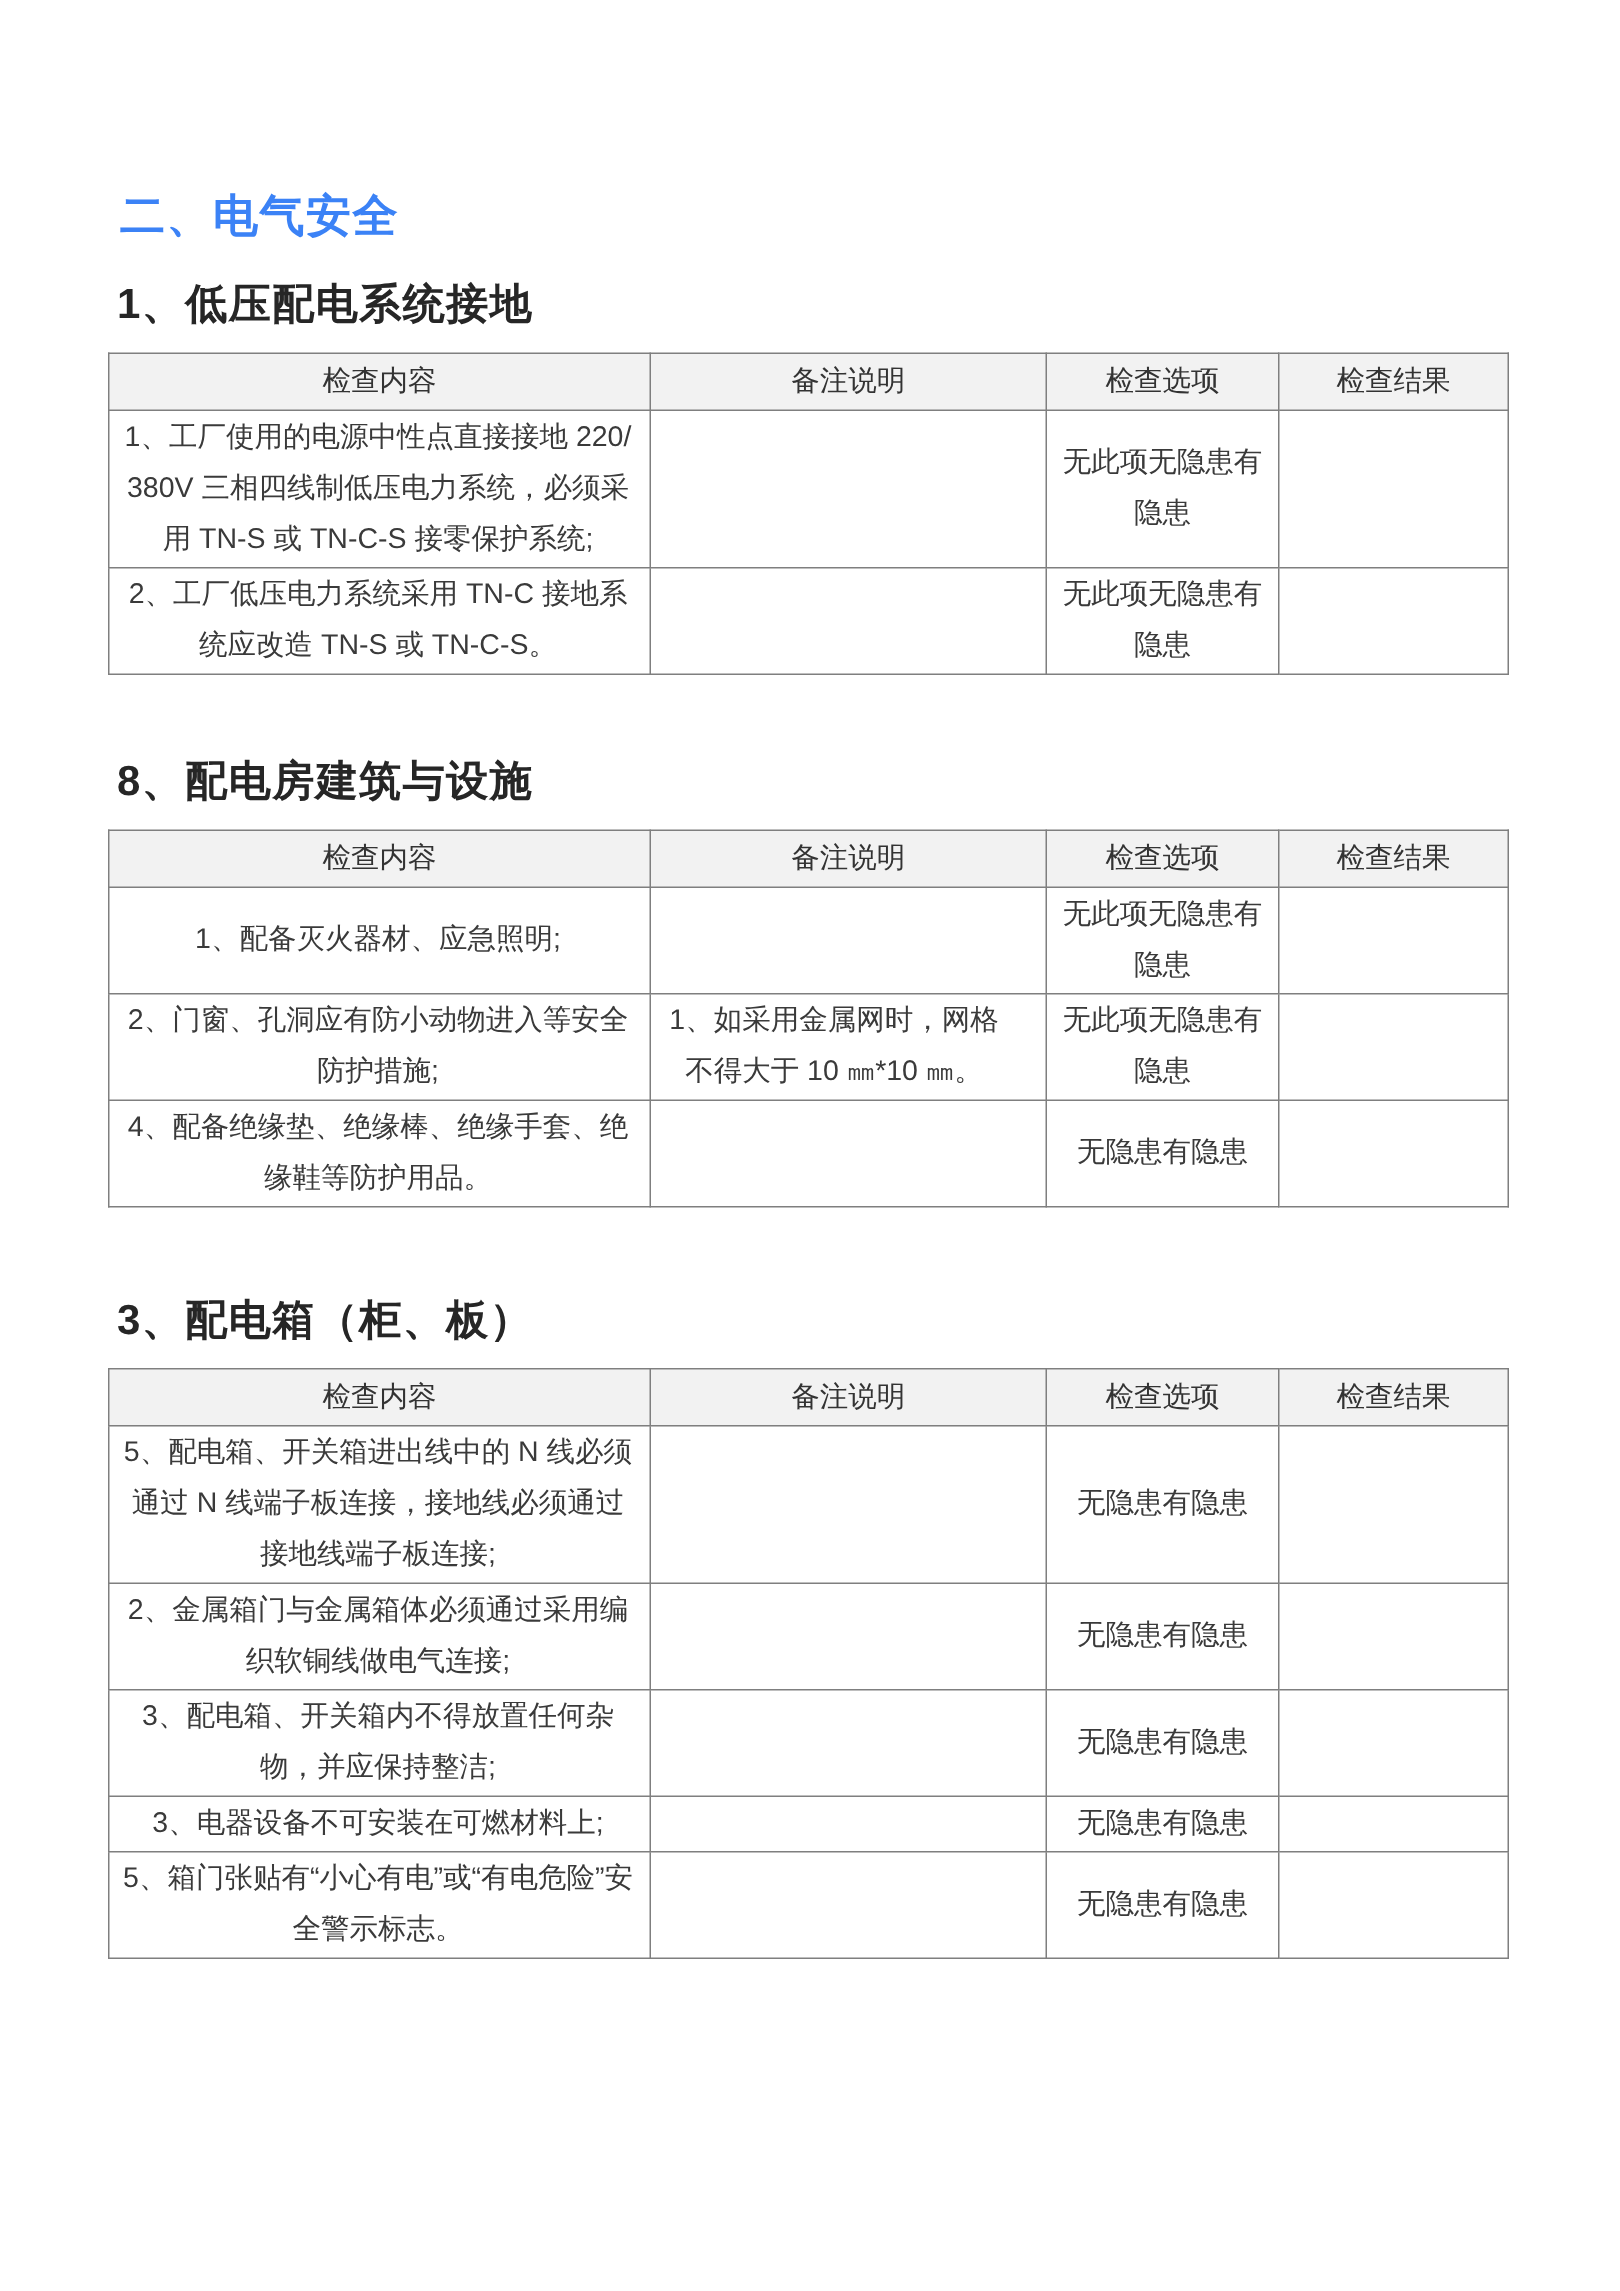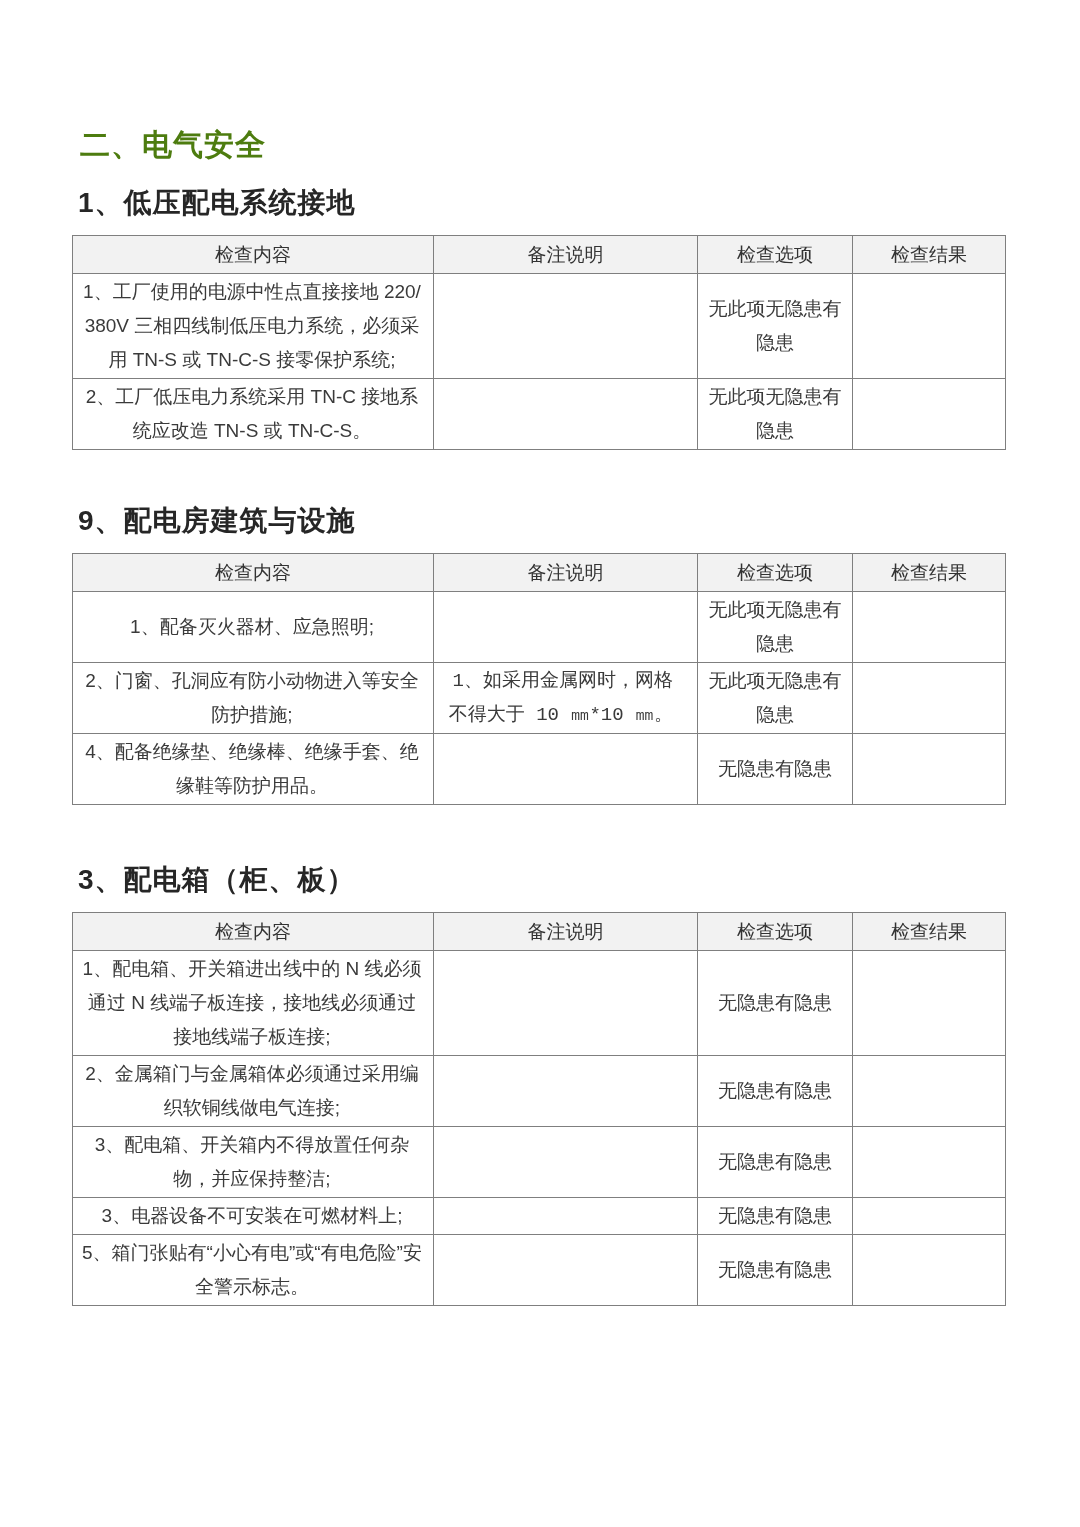--- a/index.html
+++ b/index.html
@@ -13,21 +13,21 @@
     font-family: "Liberation Sans", sans-serif;
     color: #3a3a3a;
     overflow: hidden;
   }
   .container {
     padding: 126px 72px 0 72px;
   }
   .doc-title {
     font-size: 30px;
     font-weight: bold;
-    color: #4d7c0f;
+    color: #3b82f6;
     margin: 0 0 0 8px;
     line-height: 38px;
     letter-spacing: 1px;
   }
   .section-heading {
     font-size: 28px;
     font-weight: bold;
     color: #262626;
     margin: 0 0 17px 6px;
     line-height: 30px;
@@ -60,24 +60,23 @@
     text-align: center;
     height: 37px;
     padding: 0 16px;
   }
   .checklist td.cell-content {
     text-align: center;
     padding: 1px 8px 1px 6px;
     word-break: break-all;
   }
   .checklist td.cell-remark {
-    text-align: right;
+    text-align: center;
     padding: 1px 24px 1px 5px;
     word-break: break-all;
-    font-family: Liberation Mono, monospace;
   }
   .checklist td.cell-options {
     text-align: center;
     padding: 1px 10px;
   }
   .checklist td.cell-result {
     text-align: center;
     padding: 1px 4px;
   }
 </style>
@@ -116,21 +115,21 @@
             <td class="cell-content">2、工厂低压电力系统采用 TN-C 接地系统应改造 TN-S 或 TN-C-S。</td>
             <td class="cell-remark"></td>
             <td class="cell-options">无此项无隐患有隐患</td>
             <td class="cell-result"></td>
           </tr>
         </tbody>
     </table>
   </section>
 
   <section class="section-2">
-    <h2 class="section-heading">9、配电房建筑与设施</h2>
+    <h2 class="section-heading">8、配电房建筑与设施</h2>
     <table class="checklist">
       <colgroup>
         <col class="c-content">
           <col class="c-remark">
           <col class="c-options">
           <col class="c-result">
       </colgroup>
       <thead>
         <tr>
             <th>检查内容</th>
@@ -174,21 +173,21 @@
       <thead>
         <tr>
             <th>检查内容</th>
             <th>备注说明</th>
             <th>检查选项</th>
             <th>检查结果</th>
           </tr>
       </thead>
       <tbody>
           <tr>
-            <td class="cell-content">1、配电箱、开关箱进出线中的 N 线必须通过 N 线端子板连接，接地线必须通过接地线端子板连接;</td>
+            <td class="cell-content">5、配电箱、开关箱进出线中的 N 线必须通过 N 线端子板连接，接地线必须通过接地线端子板连接;</td>
             <td class="cell-remark"></td>
             <td class="cell-options">无隐患有隐患</td>
             <td class="cell-result"></td>
           </tr>
           <tr>
             <td class="cell-content">2、金属箱门与金属箱体必须通过采用编织软铜线做电气连接;</td>
             <td class="cell-remark"></td>
             <td class="cell-options">无隐患有隐患</td>
             <td class="cell-result"></td>
           </tr>

